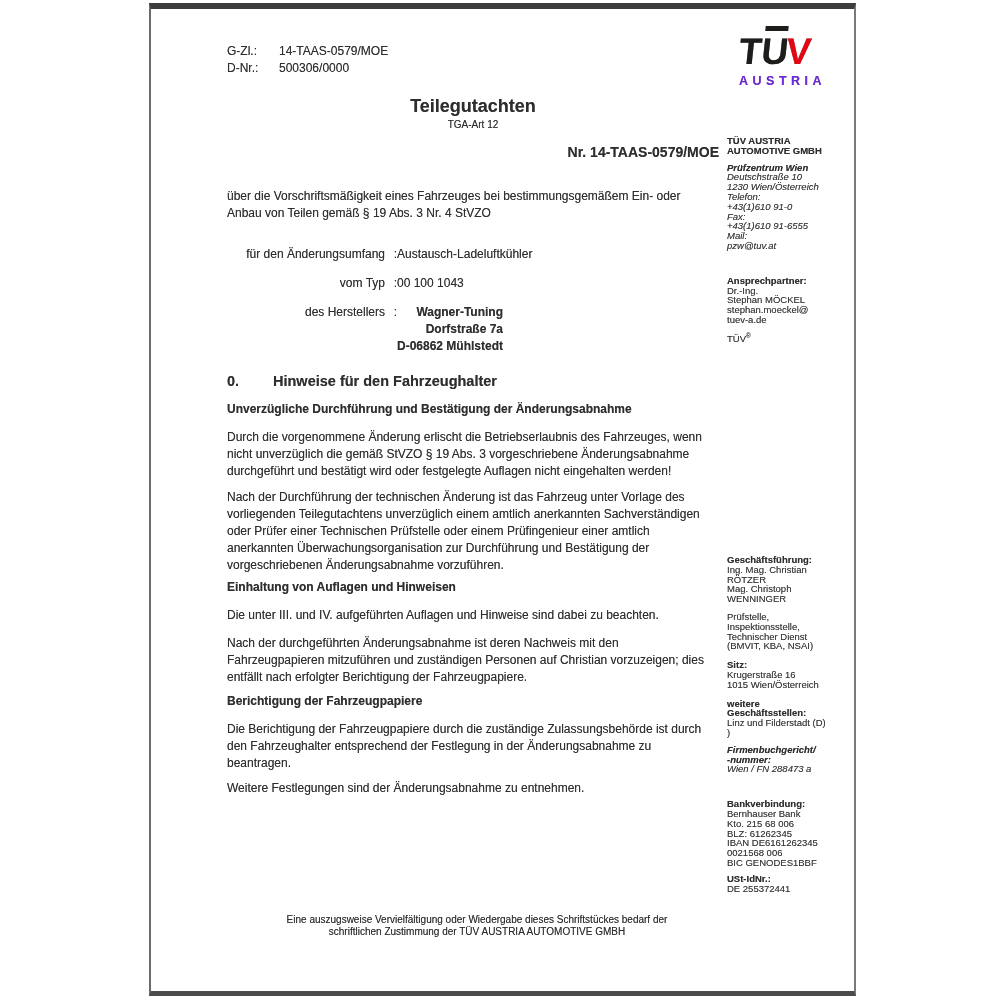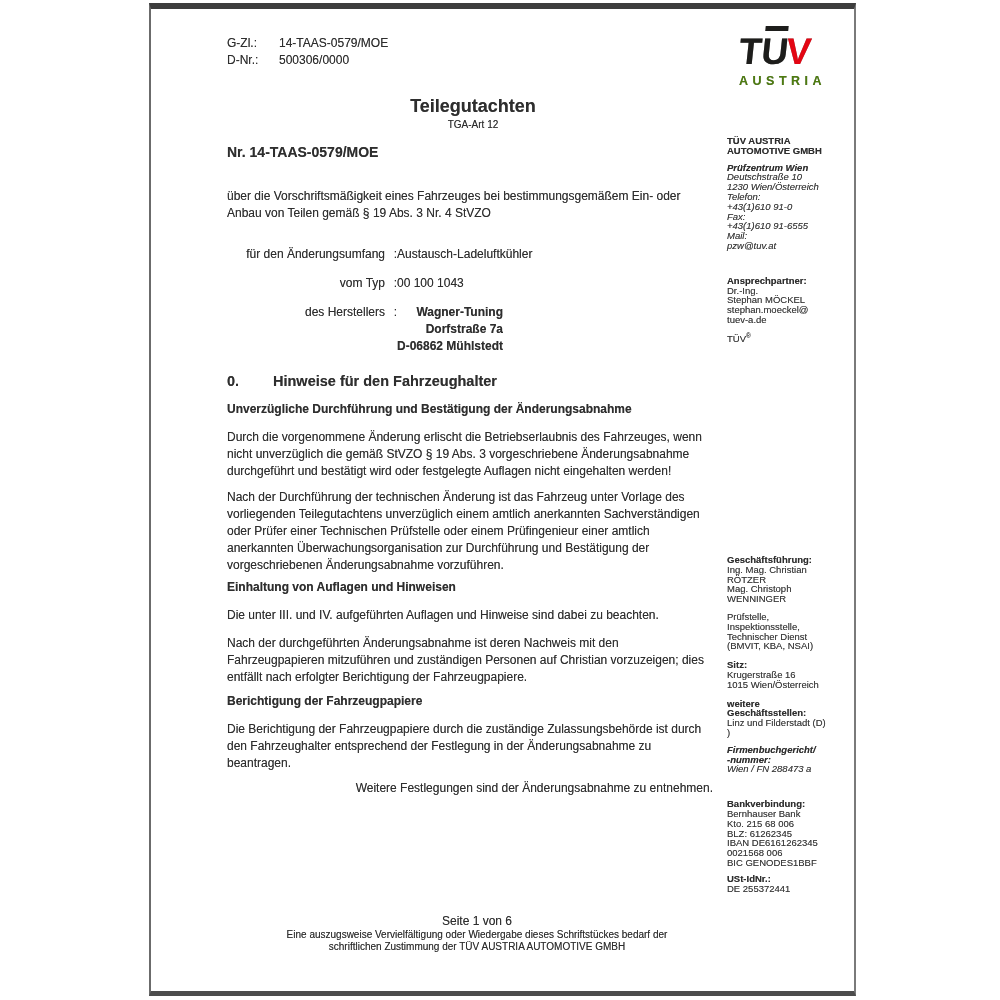--- a/index.html
+++ b/index.html
@@ -18,64 +18,64 @@
     width: 707px; height: 993px;
     background: #ffffff;
     border-top: 6px solid #3d3d3d;
     border-bottom: 5px solid #4c4c4c;
     border-left: 2px solid #6b6b6b;
     border-right: 2px solid #7a7a7a;
   }
   .page * { text-shadow: 0 0 0.5px rgba(40,40,40,0.55); }
 
   
-  .ref { position: absolute; left: 76px; top: 26px; font-size: 12px; line-height: 17px; }
+  .ref { position: absolute; left: 76px; top: 34px; font-size: 12px; line-height: 17px; }
   .ref-row { display: flex; }
   .ref-label { width: 52px; }
 
   
   .logo { position: absolute; left: 588px; top: 24px; width: 118px; }
   .logo-word {
     font-weight: 800; font-size: 37px; line-height: 38px;
     letter-spacing: 0px; transform: skewX(-6deg);
     color: #1d1d1b; white-space: nowrap;
   }
   .lg-u { position: relative; display: inline-block; }
   .lg-u::after {
     content: ""; position: absolute; left: 1px; right: 2px; top: -7px;
     height: 5px; background: #1d1d1b;
   }
   .lg-v { color: #e30613; margin-left: -2px; }
   .logo-sub {
     margin-top: 3px; font-weight: 700; font-size: 12.5px;
-    letter-spacing: 4.5px; color: #4d7c0f;
+    letter-spacing: 4.5px; color: #6d28d9;
   }
 
   
   .main { position: absolute; left: 76px; top: 20px; width: 492px; }
   .doc-title { text-align: center; font-size: 18px; font-weight: 700; margin-top: 66px; line-height: 22px; }
   .doc-sub   { text-align: center; font-size: 10px; margin-top: 2px; line-height: 12px; }
-  .doc-nr    { text-align: left; font-size: 14px; font-weight: 700; margin-top: 13px; line-height: 16px; }
+  .doc-nr    { text-align: right; font-size: 14px; font-weight: 700; margin-top: 13px; line-height: 16px; }
   .intro     { font-size: 12px; line-height: 17px; margin-top: 28px; width: 484px; }
 
   .details { margin-top: 24px; font-size: 12px; line-height: 17px; text-align: right; }
   .det-row { display: flex; }
   .det-row + .det-row { margin-top: 12px; }
   .det-label { width: 158px; flex: none; }
   .det-sep { width: 12px; flex: none; }
   .det-value.bold { font-weight: 700; }
 
   .sec-head { margin-top: 16px; font-size: 14.5px; font-weight: 700; line-height: 20px; display: flex; }
   .sec-num { width: 46px; flex: none; }
 
   .subhead { font-size: 12px; font-weight: 700; line-height: 17px; }
   .para    { font-size: 12px; line-height: 17px; width: 486px; }
   .mt5  { margin-top: 5px; }
   .mt7  { margin-top: 7px; }
-  .mt8  { margin-top: 8px; text-align: right; }
+  .mt8  { margin-top: 8px; }
   .mt9  { margin-top: 9px; }
   .mt10 { margin-top: 10px; }
   .mt11 { margin-top: 11px; }
 
   
   .sidebar-top, .sidebar-bottom {
     position: absolute; left: 576px; width: 126px;
     font-size: 9.5px; line-height: 9.8px; color: #3a3a3a;
   }
   .sidebar-top { top: 127px; }
@@ -228,19 +228,18 @@
           <div class="sb-line">0021568 006</div>
           <div class="sb-line">BIC GENODES1BBF</div>
         </div>
         <div class="sb-group g-m6">
           <div class="sb-line bold">USt-IdNr.:</div>
           <div class="sb-line">DE 255372441</div>
         </div>
       </div>
 
     <div class="footer">
-      <div class="footer-page">Seite 1 von 6</div>
       <div class="footer-note">Eine auszugsweise Vervielfältigung oder Wiedergabe dieses Schriftstückes bedarf der</div>
       <div class="footer-note">schriftlichen Zustimmung der TÜV AUSTRIA AUTOMOTIVE GMBH</div>
     </div>
 
   </div>
 </div>
 
 </body></html>

